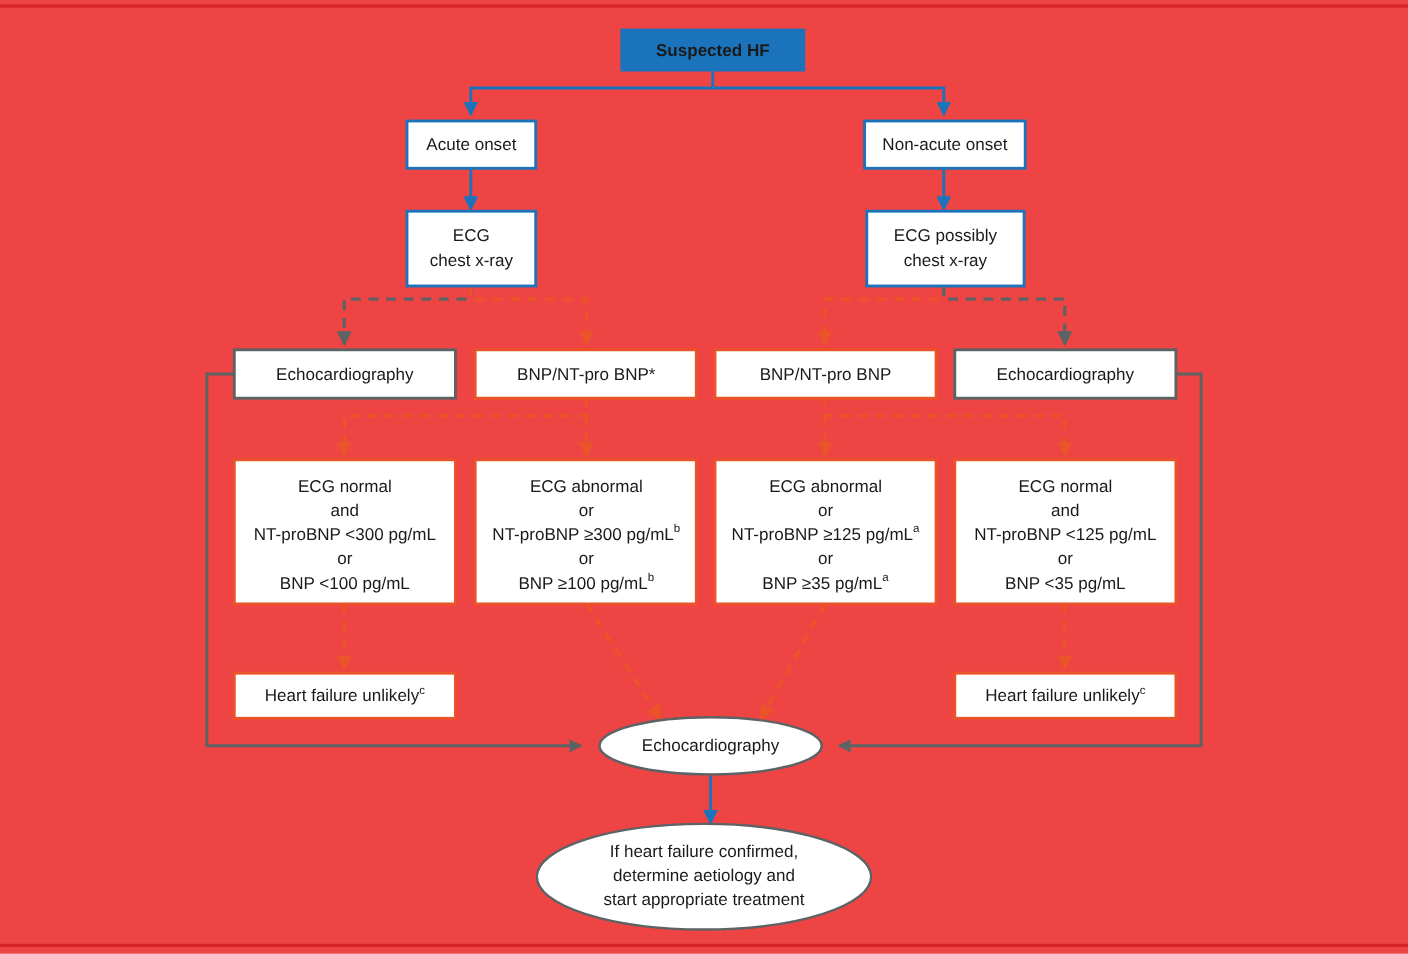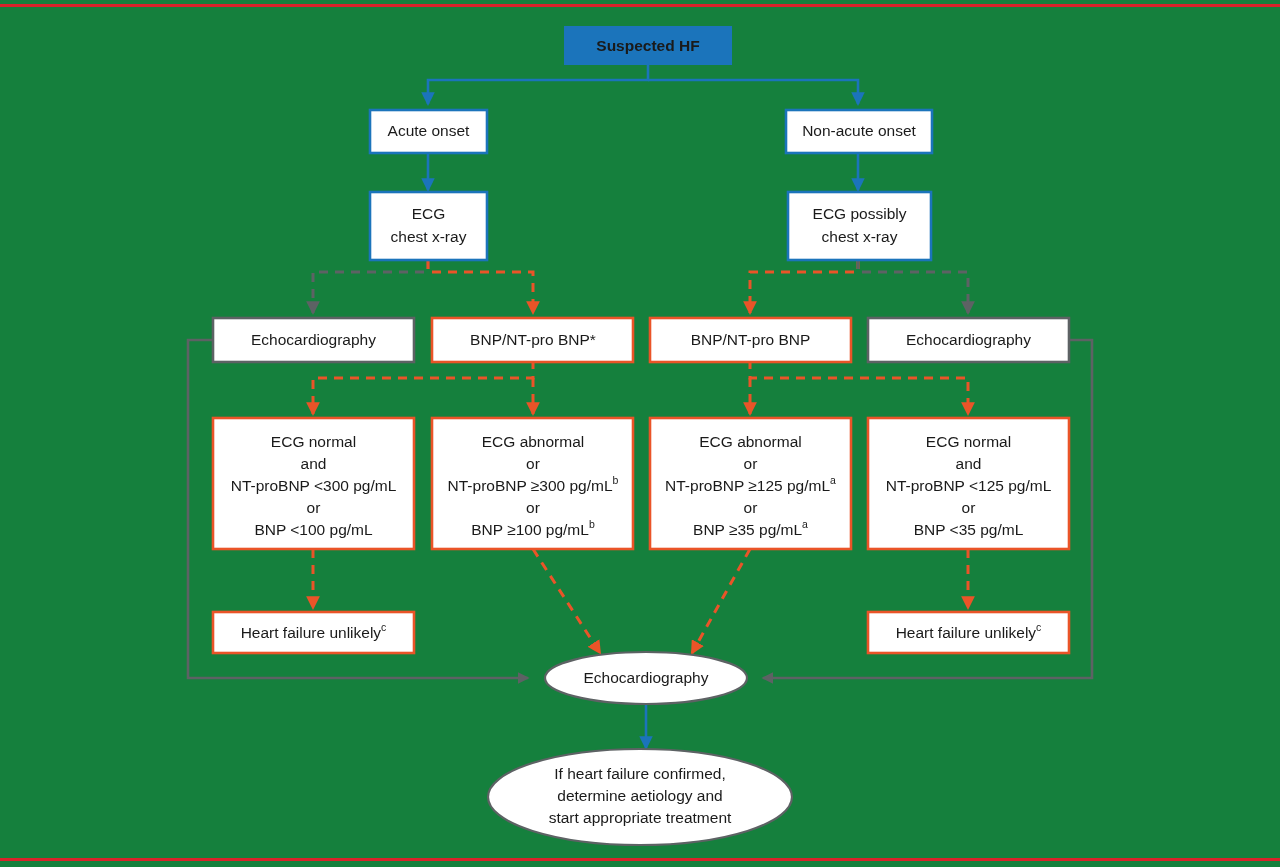--- a/index.html
+++ b/index.html
@@ -12,21 +12,21 @@
     width: 1280px;
     height: 867px;
     font-family: "Liberation Sans", sans-serif;
     overflow: hidden;
     position: relative;
   }
   #figure-root {
     position: relative;
     width: 1280px;
     height: 867px;
-    background: #15803d;
+    background: #ef4444;
   }
   .rule {
     position: absolute;
     left: 0;
     width: 1280px;
     height: 3px;
     background: #d8232a;
   }
   .rule-top { top: 4px; }
   .rule-bottom { top: 858px; }

